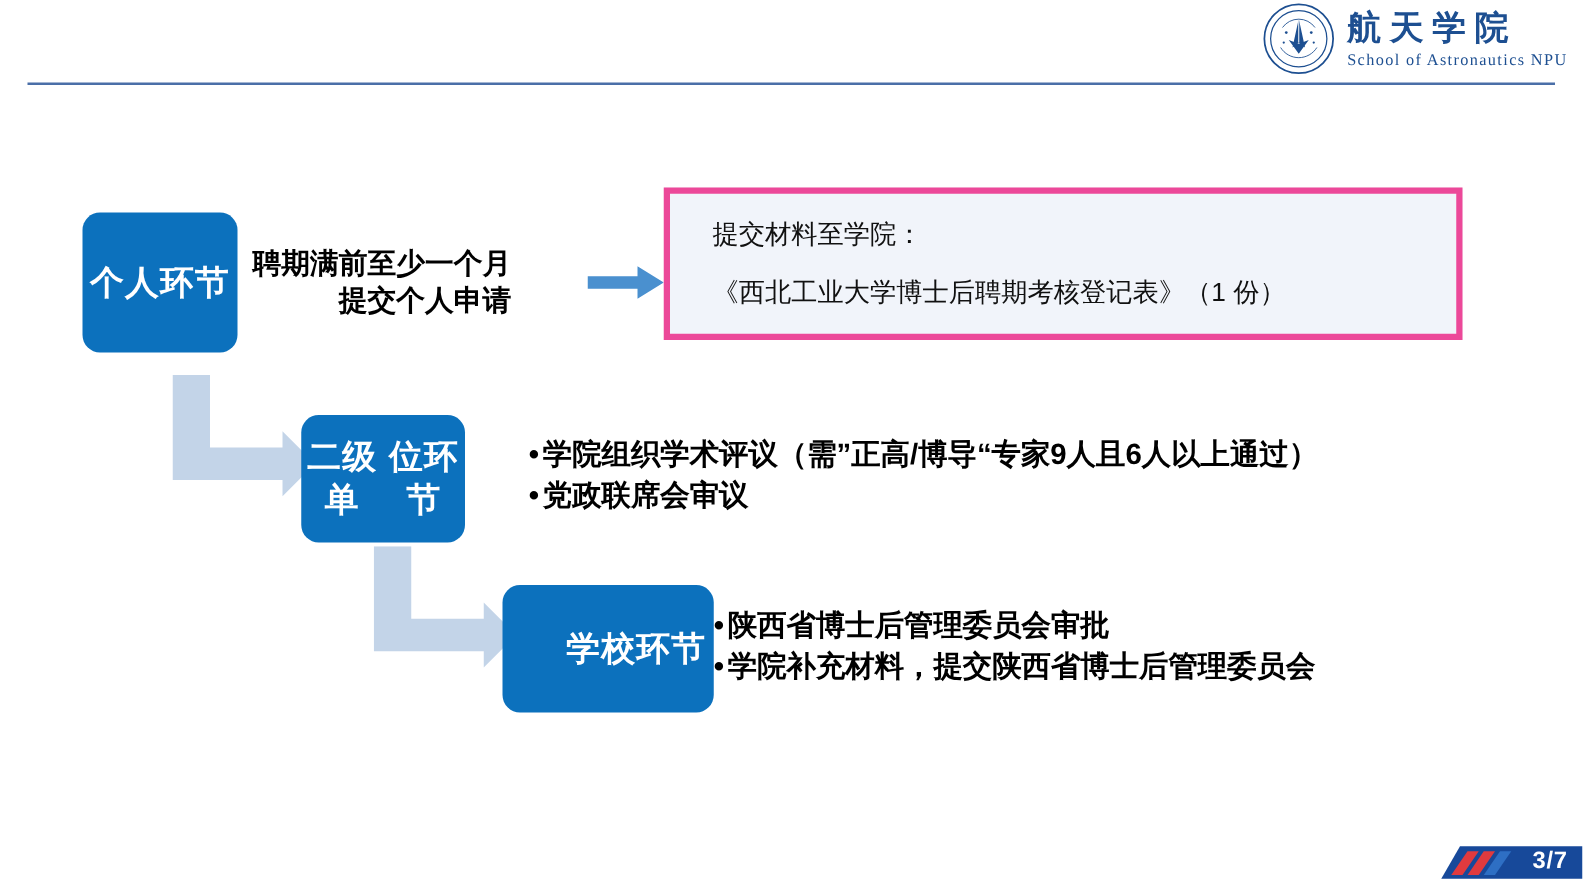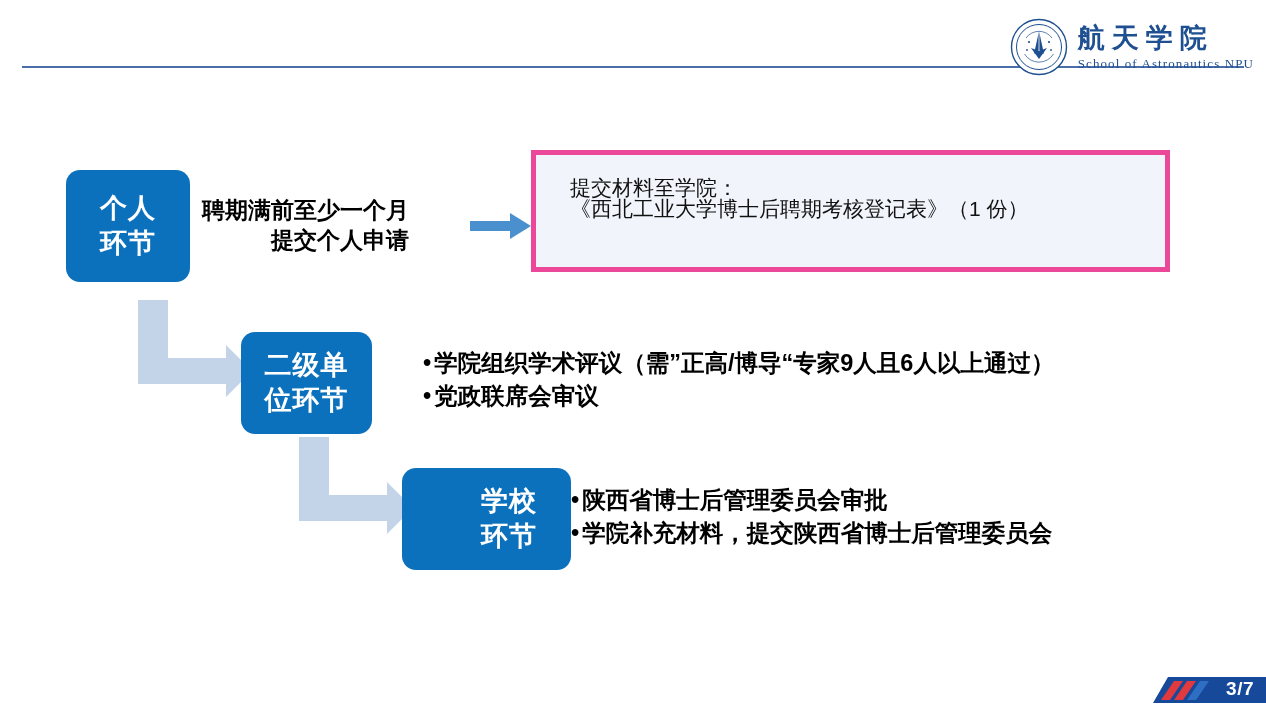--- a/index.html
+++ b/index.html
@@ -42,21 +42,20 @@
   }
 
   
   .logo-block {
     position: absolute;
     right: 12px;
     top: 2px;
     display: flex;
     align-items: center;
     gap: 10px;
-    margin-top: 16px;
   }
   .logo-seal {
     width: 58px;
     height: 58px;
     flex: 0 0 58px;
     position: relative;
   }
   .logo-text {
     display: flex;
     flex-direction: column;
@@ -80,21 +79,20 @@
   }
 
   
   .stage-box {
     position: absolute;
     background: #0c71bd;
     border-radius: 14px;
     color: #ffffff;
     font-weight: bold;
     display: flex;
-    flex-direction: column;
     align-items: center;
     justify-content: center;
     line-height: 1.28;
     text-align: center;
     font-size: 27px;
     letter-spacing: 1px;
   }
   #stage-personal { left: 66px;  top: 170px; width: 124px; height: 112px; }
   #stage-unit     { left: 241px; top: 332px; width: 131px; height: 102px; }
   #stage-school   { left: 402px; top: 468px; width: 124px; height: 102px; padding-left: 45px; }
@@ -150,21 +148,21 @@
     border: 5px solid #ec4899;
     box-sizing: border-box;
     padding: 22px 30px 0 34px;
   }
   .panel-line {
     font-size: 21px;
     color: #111111;
     line-height: 1.0;
     white-space: nowrap;
   }
-  .panel-line + .panel-line { }
+  .panel-line + .panel-line { margin-top: 26px; }
 
   
   .page-badge {
     position: absolute;
     right: 0;
     bottom: 8px;
     width: 126px;
     height: 30px;
     text-align: right;
   }

